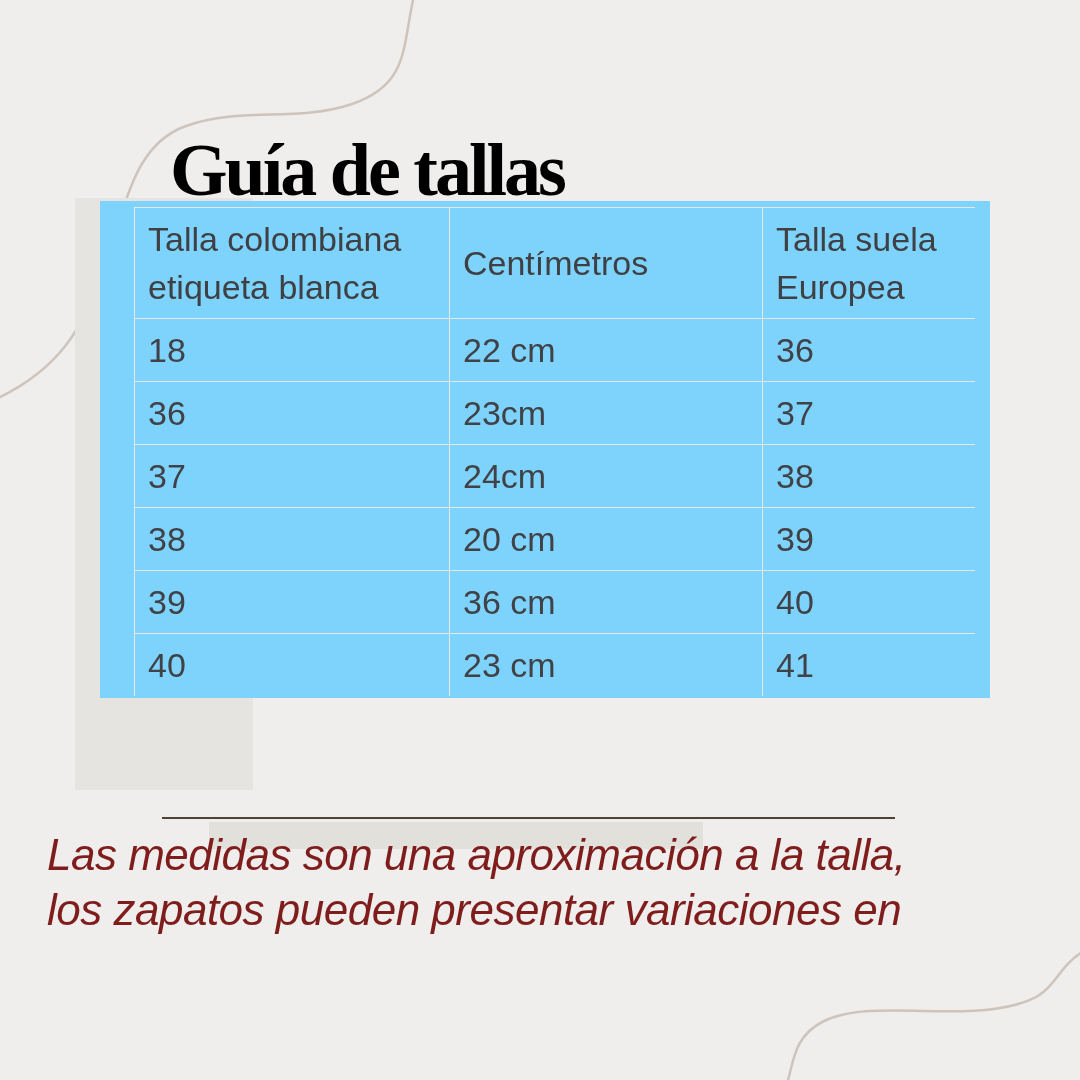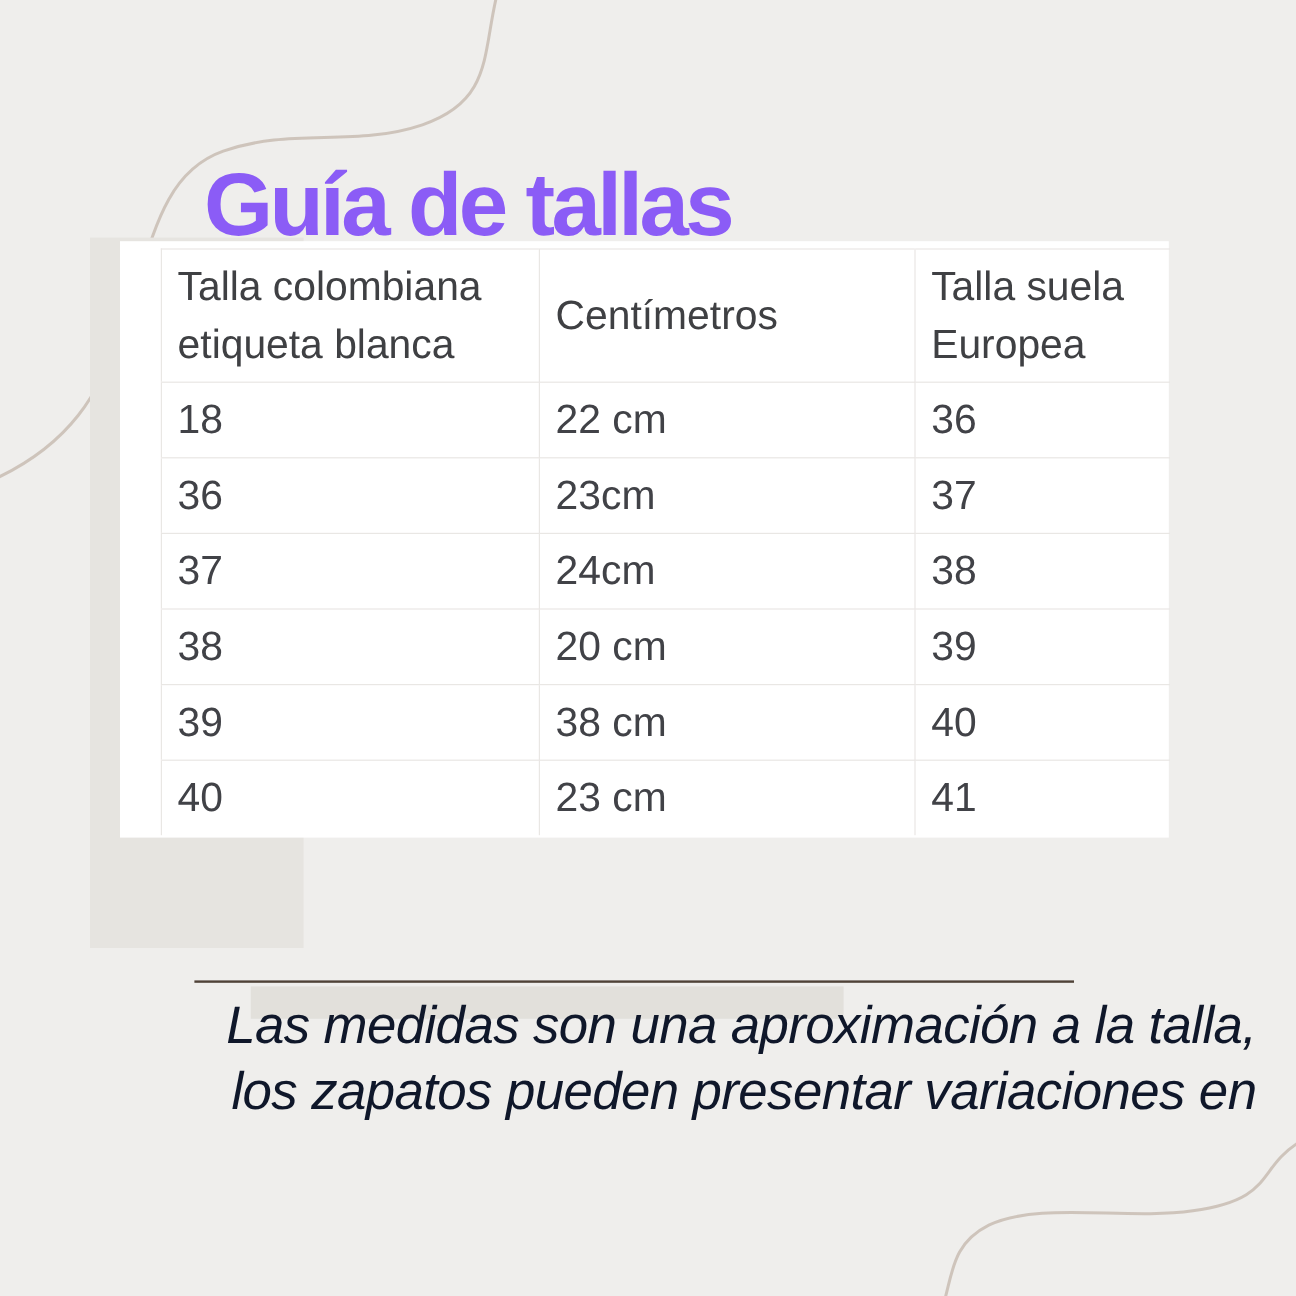--- a/index.html
+++ b/index.html
@@ -17,21 +17,22 @@
 
   
   .beige-rect{
     position:absolute;left:75px;top:198px;width:178px;height:592px;
     background:#e6e4e0;
   }
 
   
   .table-panel{
     position:absolute;left:100px;top:201px;width:874px;height:497px;
-    background:#ffffff;
+    background:#7dd3fc;
+    padding-left:16px;
   }
   table.size-table{
     position:absolute;left:34px;top:6px;
     width:840px;
     border-collapse:collapse;
     table-layout:fixed;
     color:#414247;
   }
   table.size-table{border-top:1px solid #e9e7e4;border-left:1px solid #e9e7e4;}
   .size-table col.c1{width:315px;}
@@ -53,44 +54,44 @@
   .size-table td{
     height:62px;
     vertical-align:middle;
   }
   .size-table th.colsep,.size-table td.colsep{border-right:1px solid #e9e7e4;}
   .size-table tr.last td{border-bottom:none;}
 
   
   .page-title{
     position:absolute;left:170px;top:78px;
-    font-family:Liberation Sans, sans-serif;
+    font-family:Liberation Serif, serif;
     font-weight:800;
     font-size:74px;
     letter-spacing:-3px;
-    color:#8b5cf6;
+    color:#000000;
     white-space:nowrap;
   }
 
   
   .divider-line{
     position:absolute;left:162px;top:817px;width:733px;height:2px;
     background:#4f4237;
   }
   .highlight-strip{
     position:absolute;left:209px;top:822px;width:494px;height:27px;
     background:#e2e0db;
   }
   .footnote{
     position:absolute;right:33px;top:827px;width:1000px;
-    text-align:right;
+    text-align:left;
     font-style:italic;
     font-size:44px;
     line-height:55px;
-    color:#0f172a;
+    color:#7f1d1d;
     letter-spacing:-0.5px;
   }
   .footnote div{white-space:nowrap;}
 </style>
 </head>
 <body>
 
 <div id="stage">
 
   <svg id="deco" viewBox="0 0 1080 1080">
@@ -132,21 +133,21 @@
           <td class="colsep">24cm</td>
           <td>38</td>
         </tr>
         <tr>
           <td class="colsep">38</td>
           <td class="colsep">20 cm</td>
           <td>39</td>
         </tr>
         <tr>
           <td class="colsep">39</td>
-          <td class="colsep">38 cm</td>
+          <td class="colsep">36 cm</td>
           <td>40</td>
         </tr>
         <tr class="last">
           <td class="colsep">40</td>
           <td class="colsep">23 cm</td>
           <td>41</td>
         </tr>
       </tbody>
     </table>
   </div>

